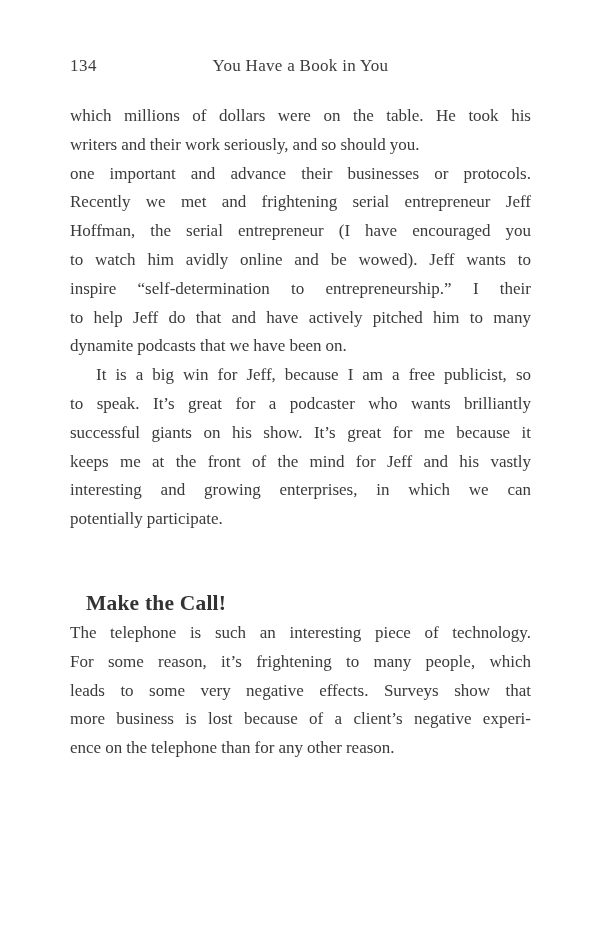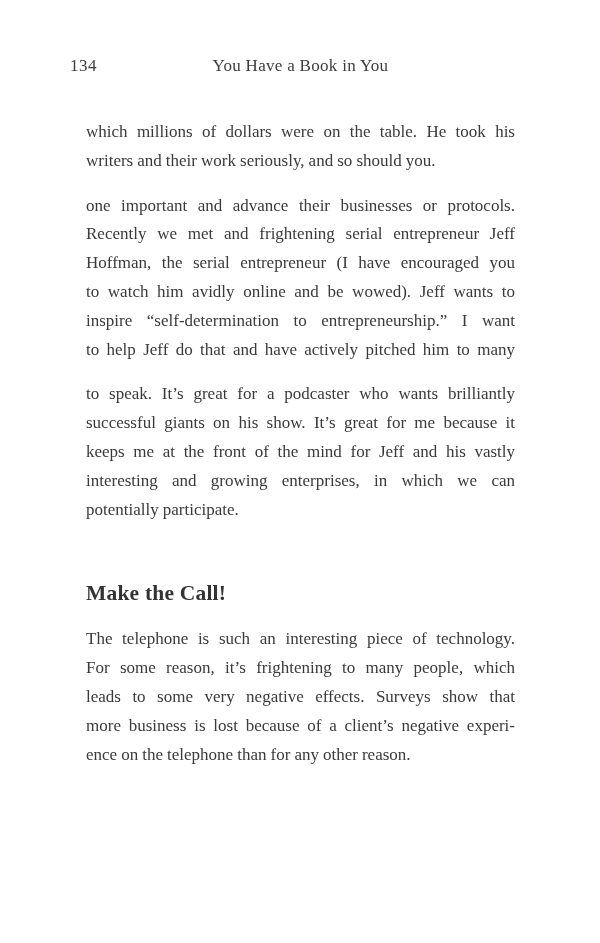--- a/index.html
+++ b/index.html
@@ -33,21 +33,21 @@
     top: 0;
     letter-spacing: 0.5px;
   }
   .text-column {
     position: absolute;
     top: 102px;
     left: 70px;
     width: 461px;
   }
   .para {
-    margin: 16px;
+    margin: 0;
     padding: 0;
   }
   .line {
     font-size: 17px;
     line-height: 28.8px;
     height: 28.8px;
     text-align: justify;
     text-align-last: justify;
     word-spacing: -0.2px;
     white-space: normal;
@@ -87,25 +87,27 @@
     <div class="para">
       <div class="line">which millions of dollars were on the table. He took his</div>
       <div class="line last">writers and their work seriously, and so should you.</div>
     </div>
 
     <div class="para">
       <div class="line">one important and advance their businesses or protocols.</div>
       <div class="line">Recently we met and frightening serial entrepreneur Jeff</div>
       <div class="line">Hoffman, the serial entrepreneur (I have encouraged you</div>
       <div class="line">to watch him avidly online and be wowed). Jeff wants to</div>
-      <div class="line">inspire “self-determination to entrepreneurship.” I want</div>
+      <div class="line">inspire “self-determination to entrepreneurship.” I their</div>
       <div class="line">to help Jeff do that and have actively pitched him to many</div>
+      <div class="line last">dynamite podcasts that we have been on.</div>
     </div>
 
     <div class="para">
+      <div class="line indent">It is a big win for Jeff, because I am a free publicist, so</div>
       <div class="line">to speak. It’s great for a podcaster who wants brilliantly</div>
       <div class="line">successful giants on his show. It’s great for me because it</div>
       <div class="line">keeps me at the front of the mind for Jeff and his vastly</div>
       <div class="line">interesting and growing enterprises, in which we can</div>
       <div class="line last">potentially participate.</div>
     </div>
 
     <h2 class="section-heading">Make the Call!</h2>
 
     <div class="para">

